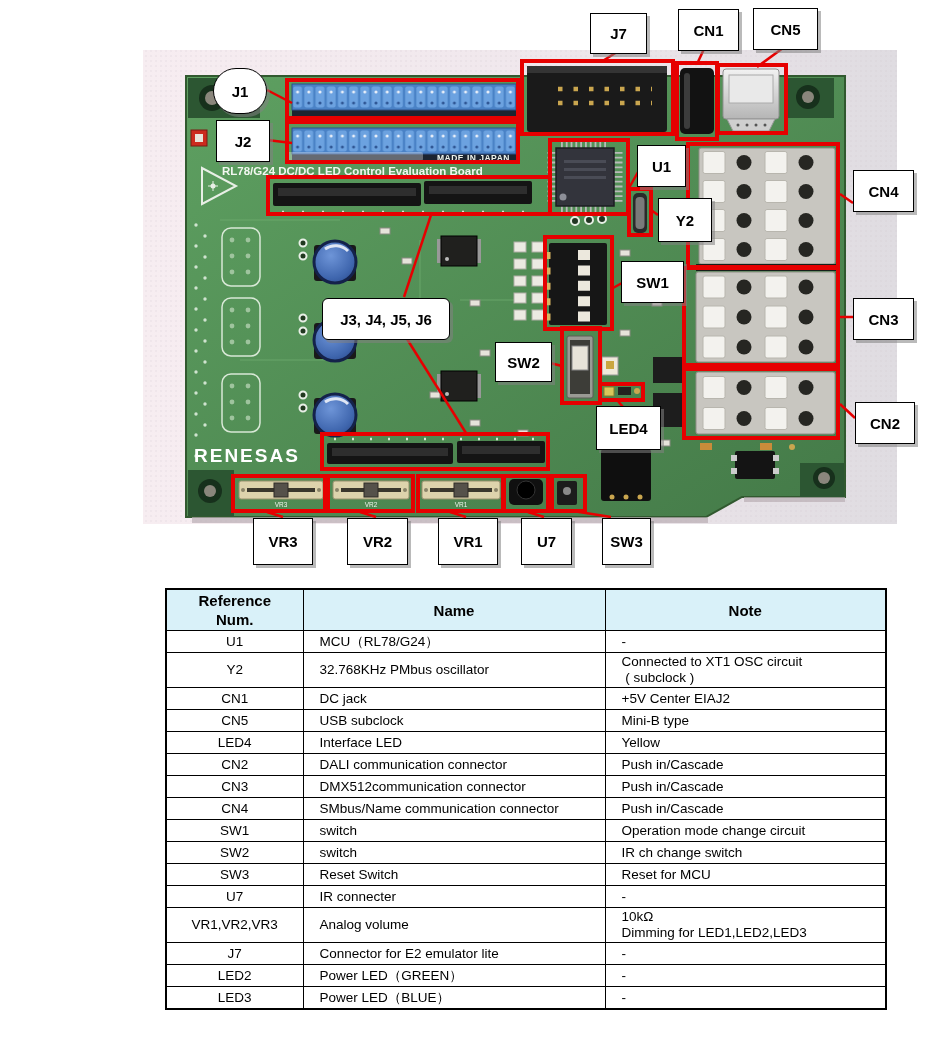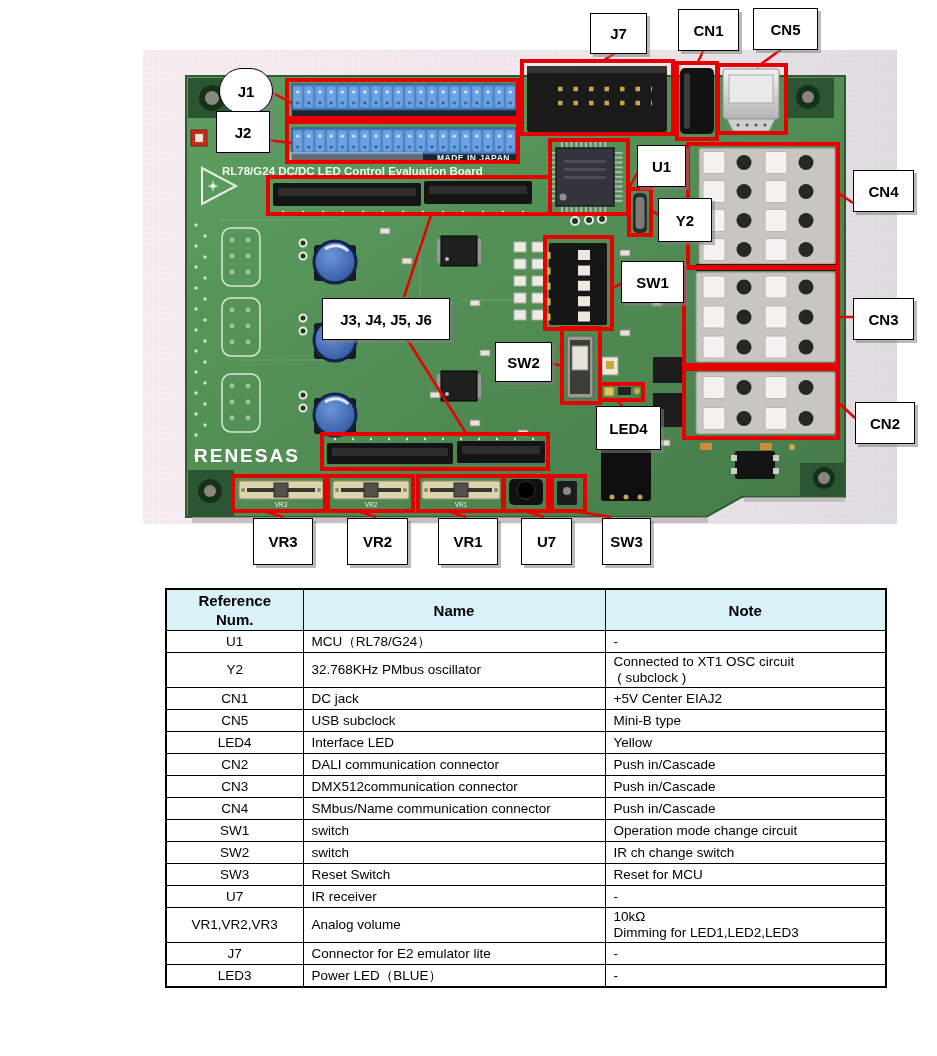--- a/index.html
+++ b/index.html
@@ -10,21 +10,21 @@
   .callout{position:absolute;background:#fff;border:1.6px solid #000;
            box-shadow:3px 3px 0 rgba(130,130,130,.55);
            display:flex;align-items:center;justify-content:center;
            font-size:15px;font-weight:600;color:#000;white-space:nowrap;}
   table.ref{position:absolute;left:165px;top:588px;width:720px;
             border-collapse:collapse;table-layout:fixed;
             font-size:13.5px;color:#000;border:2px solid #000;}
   table.ref col.c1{width:137px;} table.ref col.c2{width:302px;} table.ref col.c3{width:281px;}
   table.ref th{border:1px solid #000;background:#d9f1f9;font-size:15px;font-weight:bold;
                height:40px;text-align:center;white-space:pre-line;line-height:19px;padding:0 4px;}
-  table.ref td{border:1px solid #000;height:19px;line-height:16px;padding:1px 8px;
+  table.ref td{border:1px solid #000;height:19px;line-height:16px;padding:1px 16px;
                white-space:pre-line;vertical-align:middle;}
   table.ref td.ref-col{text-align:center;padding:1px 2px;}
 </style>
 </head>
 <body>
 
 <div class="page">
 
   <div class="figure">
     <svg width="937" height="578" viewBox="0 0 937 578">
@@ -465,29 +465,29 @@
         <line x1="376" y1="517" x2="360" y2="512"></line>
         <line x1="466" y1="517" x2="450" y2="512"></line>
         <line x1="544" y1="517" x2="528" y2="512"></line>
         <line x1="611" y1="517" x2="573" y2="511"></line>
       </g>
     </svg>
 
     <div class="callout" style="left:590px;top:13px;width:55px;height:39px;">J7</div>
     <div class="callout" style="left:678px;top:9px;width:59px;height:40px;">CN1</div>
     <div class="callout" style="left:753px;top:8px;width:63px;height:40px;">CN5</div>
-    <div class="callout" style="left:219px;top:68px;width:52px;height:44px;border-radius:23px;">J1</div>
-    <div class="callout" style="left:216px;top:111px;width:52px;height:40px;text-align:right;">J2</div>
+    <div class="callout" style="left:213px;top:68px;width:52px;height:44px;border-radius:23px;">J1</div>
+    <div class="callout" style="left:216px;top:120px;width:52px;height:40px;text-align:right;">J2</div>
     <div class="callout" style="left:637px;top:145px;width:47px;height:40px;">U1</div>
     <div class="callout" style="left:658px;top:198px;width:52px;height:42px;">Y2</div>
     <div class="callout" style="left:621px;top:261px;width:61px;height:40px;">SW1</div>
     <div class="callout" style="left:853px;top:170px;width:59px;height:40px;">CN4</div>
     <div class="callout" style="left:853px;top:298px;width:59px;height:40px;">CN3</div>
     <div class="callout" style="left:855px;top:402px;width:58px;height:40px;">CN2</div>
-    <div class="callout" style="left:322px;top:298px;width:126px;height:40px;">J3, J4, J5, J6</div>
+    <div class="callout" style="left:322px;top:298px;width:126px;height:40px;border-radius:6px;">J3, J4, J5, J6</div>
     <div class="callout" style="left:495px;top:342px;width:55px;height:38px;">SW2</div>
     <div class="callout" style="left:596px;top:406px;width:63px;height:42px;">LED4</div>
     <div class="callout" style="left:253px;top:518px;width:58px;height:45px;">VR3</div>
     <div class="callout" style="left:347px;top:518px;width:59px;height:45px;">VR2</div>
     <div class="callout" style="left:438px;top:518px;width:58px;height:45px;">VR1</div>
     <div class="callout" style="left:521px;top:518px;width:49px;height:45px;">U7</div>
     <div class="callout" style="left:602px;top:518px;width:47px;height:45px;">SW3</div>
   </div>
 
   <table class="ref">
@@ -556,34 +556,39 @@
           <td>switch</td>
           <td>IR ch change switch</td>
         </tr>
       <tr>
           <td class="ref-col">SW3</td>
           <td>Reset Switch</td>
           <td>Reset for MCU</td>
         </tr>
       <tr>
           <td class="ref-col">U7</td>
-          <td>IR receiver</td>
+          <td>IR connecter</td>
           <td>-</td>
         </tr>
       <tr>
           <td class="ref-col">VR1,VR2,VR3</td>
           <td>Analog volume</td>
           <td>10kΩ
 Dimming for LED1,LED2,LED3</td>
         </tr>
       <tr>
           <td class="ref-col">J7</td>
           <td>Connector for E2 emulator lite</td>
           <td>-</td>
         </tr>
       <tr>
+          <td class="ref-col">LED2</td>
+          <td>Power LED（GREEN）</td>
+          <td>-</td>
+        </tr>
+      <tr>
           <td class="ref-col">LED3</td>
           <td>Power LED（BLUE）</td>
           <td>-</td>
         </tr>
     </tbody>
   </table>
 </div>
 
 </body></html>

